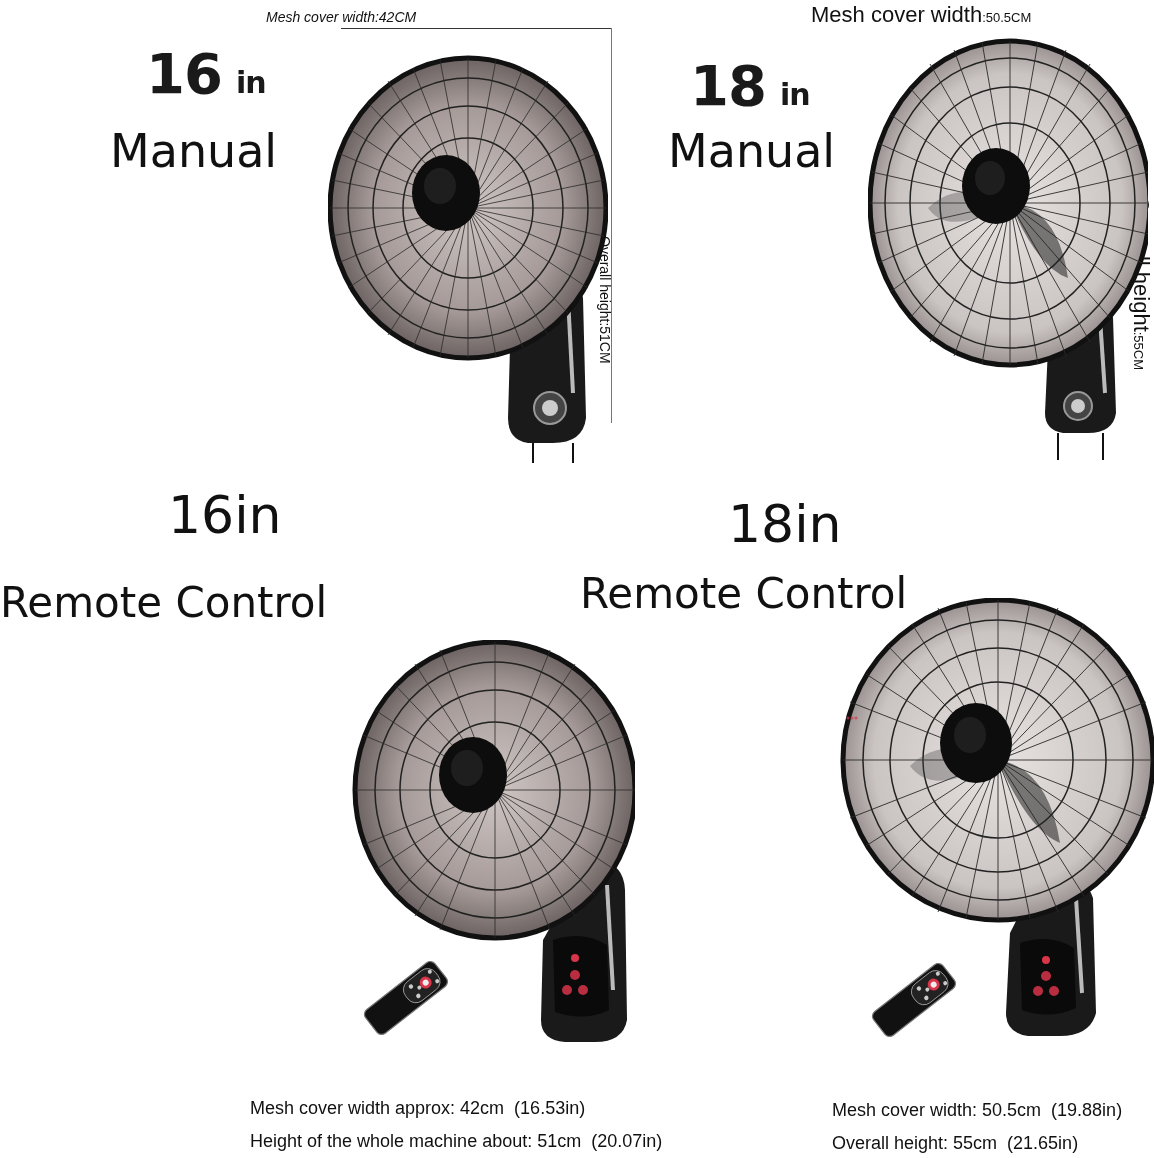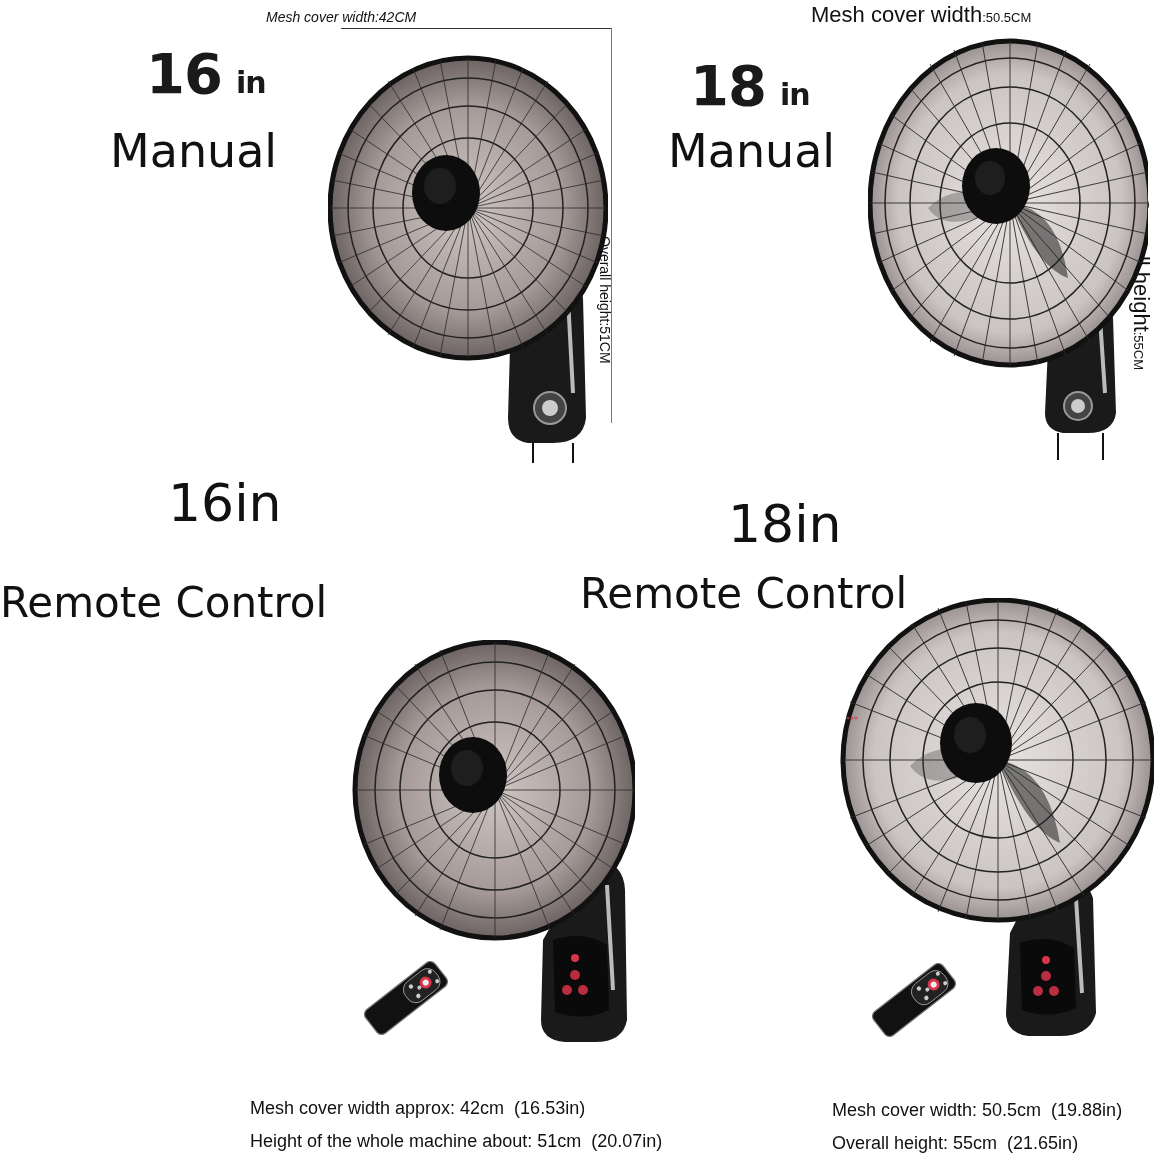--- a/index.html
+++ b/index.html
@@ -134,21 +134,21 @@
       </g>
       <path d="M142 175 Q190 180 200 250 Q170 240 142 175 Z" fill="#222" opacity="0.55"></path>
       <path d="M142 175 Q80 210 60 180 Q90 150 142 175 Z" fill="#444" opacity="0.35"></path>
       <ellipse cx="128" cy="158" rx="34" ry="38" fill="#0d0d0d"></ellipse>
       <ellipse cx="122" cy="150" rx="15" ry="17" fill="#2a2a2a" opacity="0.6"></ellipse>
     </svg>
   </div>
 </div>
 
 <div>
-  <div class="abs big-num-2" style="left:168px; top:477px;">16in</div>
+  <div class="abs big-num-2" style="left:168px; top:489px;">16in</div>
   <div class="abs remote-title" style="left:0px; top:582px;">Remote Control</div>
 
   <div class="abs" style="left:345px; top:640px;">
     <svg width="290" height="410" viewBox="0 0 290 410">
       <defs>
         <radialGradient id="gC" cx="50%" cy="50%" r="50%">
           <stop offset="0%" stop-color="#cfc6c4"></stop>
           <stop offset="70%" stop-color="#a49996"></stop>
           <stop offset="100%" stop-color="#6c6362"></stop>
         </radialGradient>

